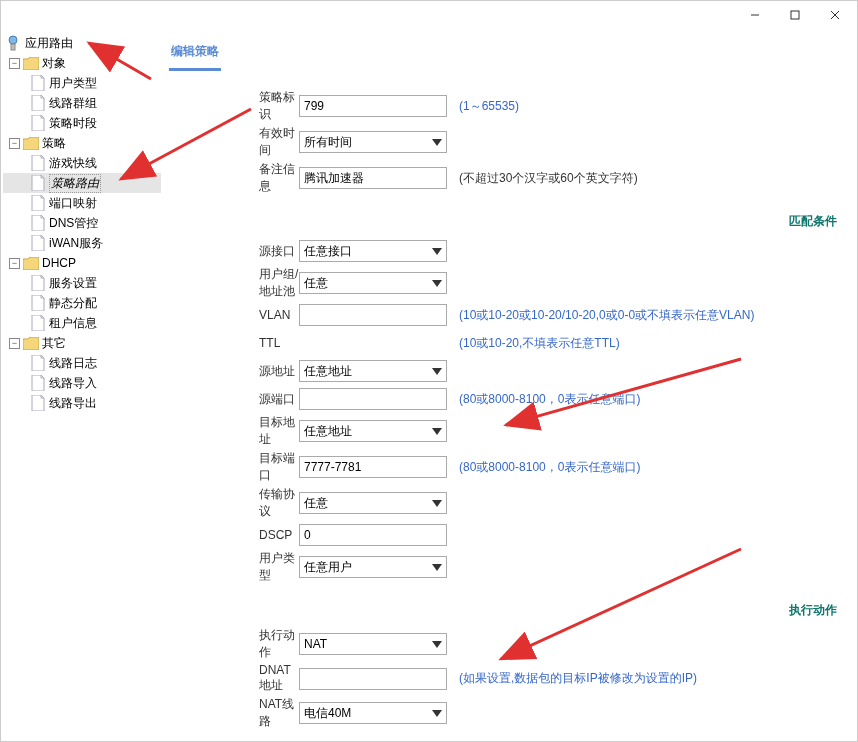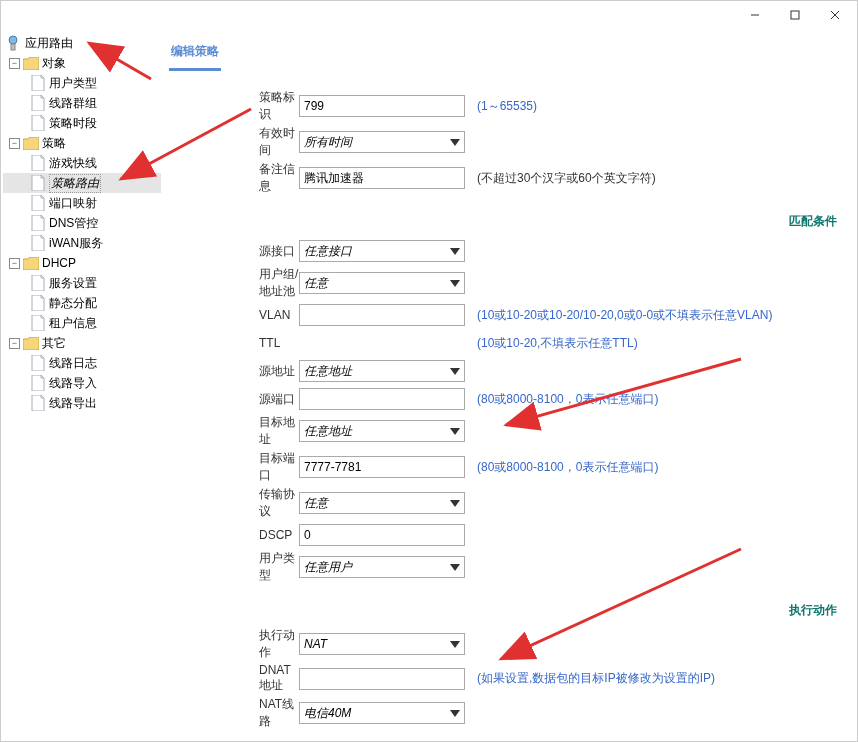--- a/index.html
+++ b/index.html
@@ -24,24 +24,24 @@
   .tab-bar { padding: 10px 0 0 0; }
   .tab { display: inline-block; color: #5a8cd6; font-weight: bold; padding: 4px 2px 8px 2px; border-bottom: 3px solid #5a8cd6; }
 
   .form-section { margin-top: 18px; }
   .section-title { font-weight: bold; color: #0f766e; margin: 12px 0 8px 0; text-align: right; }
   .form-row { display: flex; align-items: center; min-height: 26px; margin-bottom: 2px; }
   .form-row .flabel { width: 130px; padding-left: 90px; color: #333; }
   .section-title ~ .form-row .flabel,
   .match-section .form-row .flabel { padding-left: 90px; }
   .top-section .form-row .flabel { padding-left: 90px; }
-  .form-row .fcontrol { width: 166px; margin-right: 12px; }
+  .form-row .fcontrol { width: 148px; margin-right: 12px; }
   .form-row .fcontrol input[type=text] { width: 100%; height: 22px; border: 1px solid #aaa; padding: 0 4px; background: #fff; }
   .form-row .fcontrol input[disabled] { background: #f0f0f0; color: #999; }
-  .form-row .fcontrol .select { width: 100%; height: 22px; border: 1px solid #aaa; display: flex; align-items: center; justify-content: space-between; padding: 0 4px; background: #fff; font-style: italic; }
+  .form-row .fcontrol .select { width: 100%; height: 22px; border: 1px solid #aaa; display: flex; align-items: center; justify-content: space-between; padding: 0 4px; background: #fff; }
   .form-row .hint { color: #3667c9; font-size: 12px; max-width: 300px; }
   .form-row .hint-black { color: #333; }
 
   .btn-small { display: inline-flex; align-items: center; justify-content: center; height: 22px; padding: 0 10px; border: 1px solid #aaa; background: #f3f3f3; margin-left: 2px; }
 
   .arrow-svg { position: absolute; pointer-events: none; }
 
   .chev { width: 0; height: 0; border-left: 5px solid transparent; border-right: 5px solid transparent; border-top: 7px solid #333; }
 </style>
 </head>

